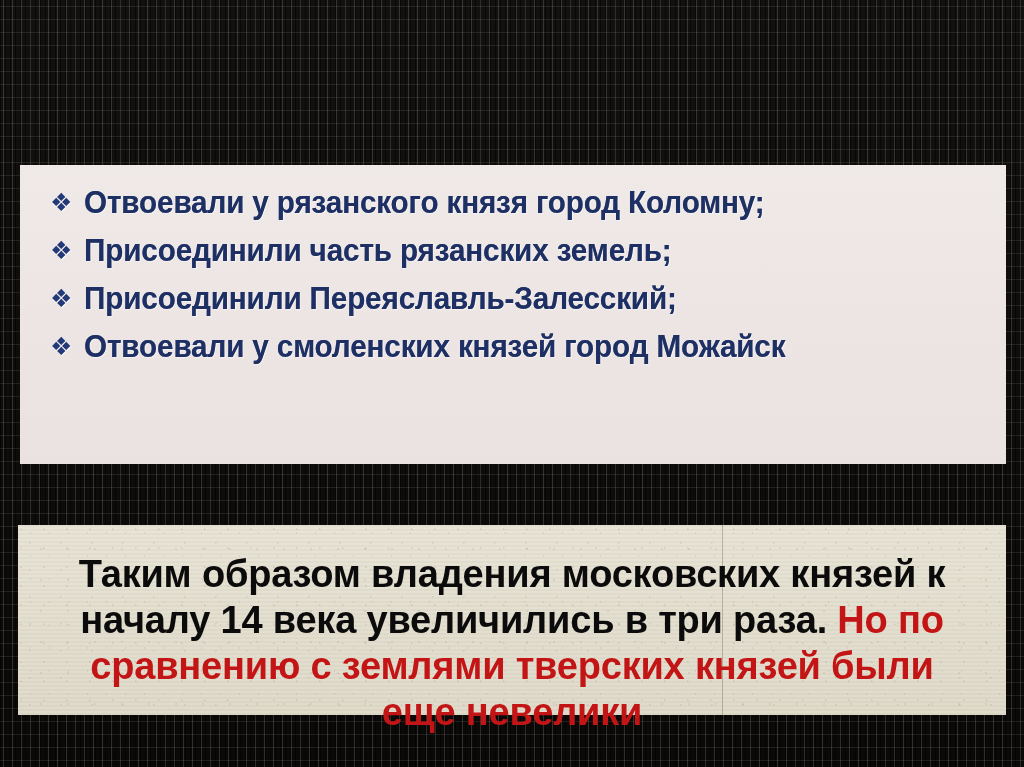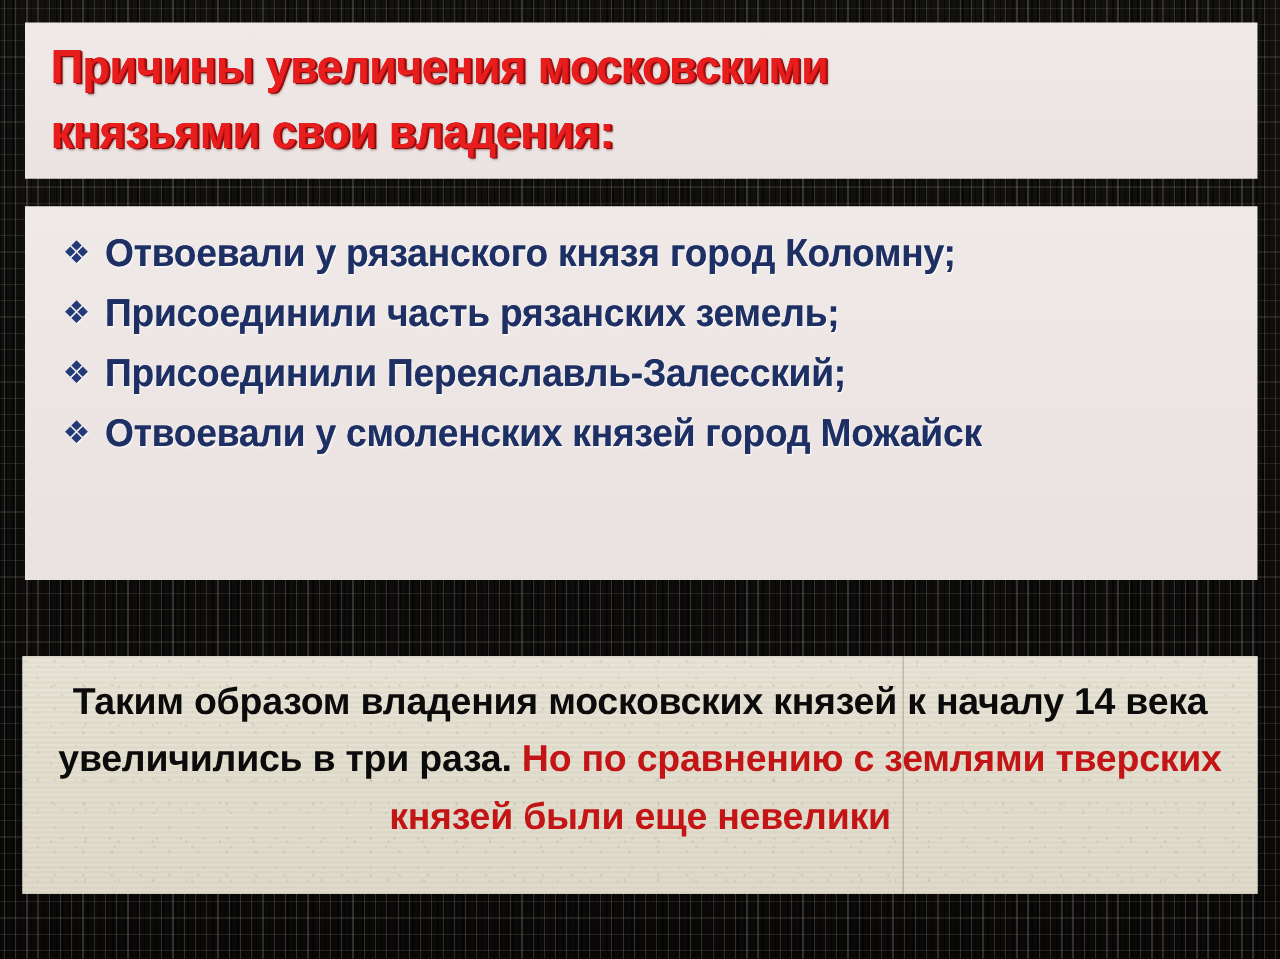--- a/index.html
+++ b/index.html
@@ -129,41 +129,37 @@
       linear-gradient(#e7e3d5,#ded9c8);
     background-size:23px 19px,31px 27px,19px 23px,27px 31px,auto,auto;
   }
   #fold-line{
     position:absolute;
     left:704px;top:0;width:1px;height:190px;
     background:rgba(110,104,88,0.40);
   }
   #conclusion-text{
     position:relative;
-    margin:0;
+    margin:12px;
     padding:14px 26px 0 26px;
     text-align:center;
     font-family:"Liberation Sans",sans-serif;
     font-weight:bold;
-    font-size:30px;
+    font-size:38px;
     line-height:46px;
     letter-spacing:-0.2px;
     color:#0b0b0b;
   }
   .accent-red{color:#c31515;}
 </style>
 </head>
 <body>
 
 <div id="slide">
 
-  <div class="panel" id="title-panel">
-    <h1 id="title-text">Причины увеличения московскими
-князьями свои владения:</h1>
-  </div>
 
   <div class="panel" id="bullets-panel">
     <ul id="bullet-list">
 
       <li class="bullet-item">
         <span class="bullet-marker">❖</span>
         <span class="bullet-label">Отвоевали у рязанского князя город Коломну;</span>
       </li>
 
       <li class="bullet-item">

